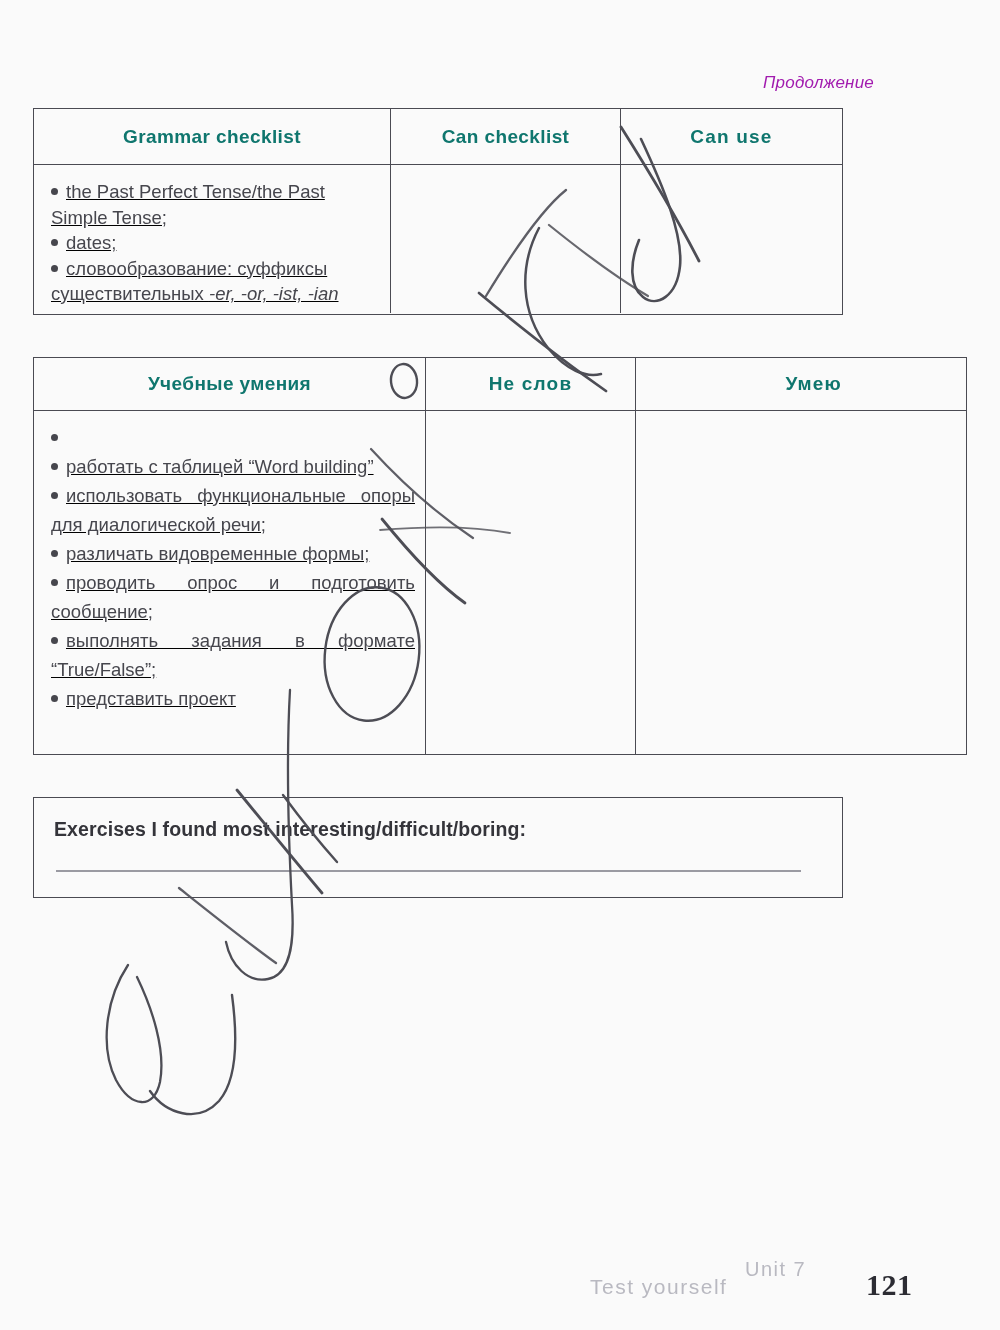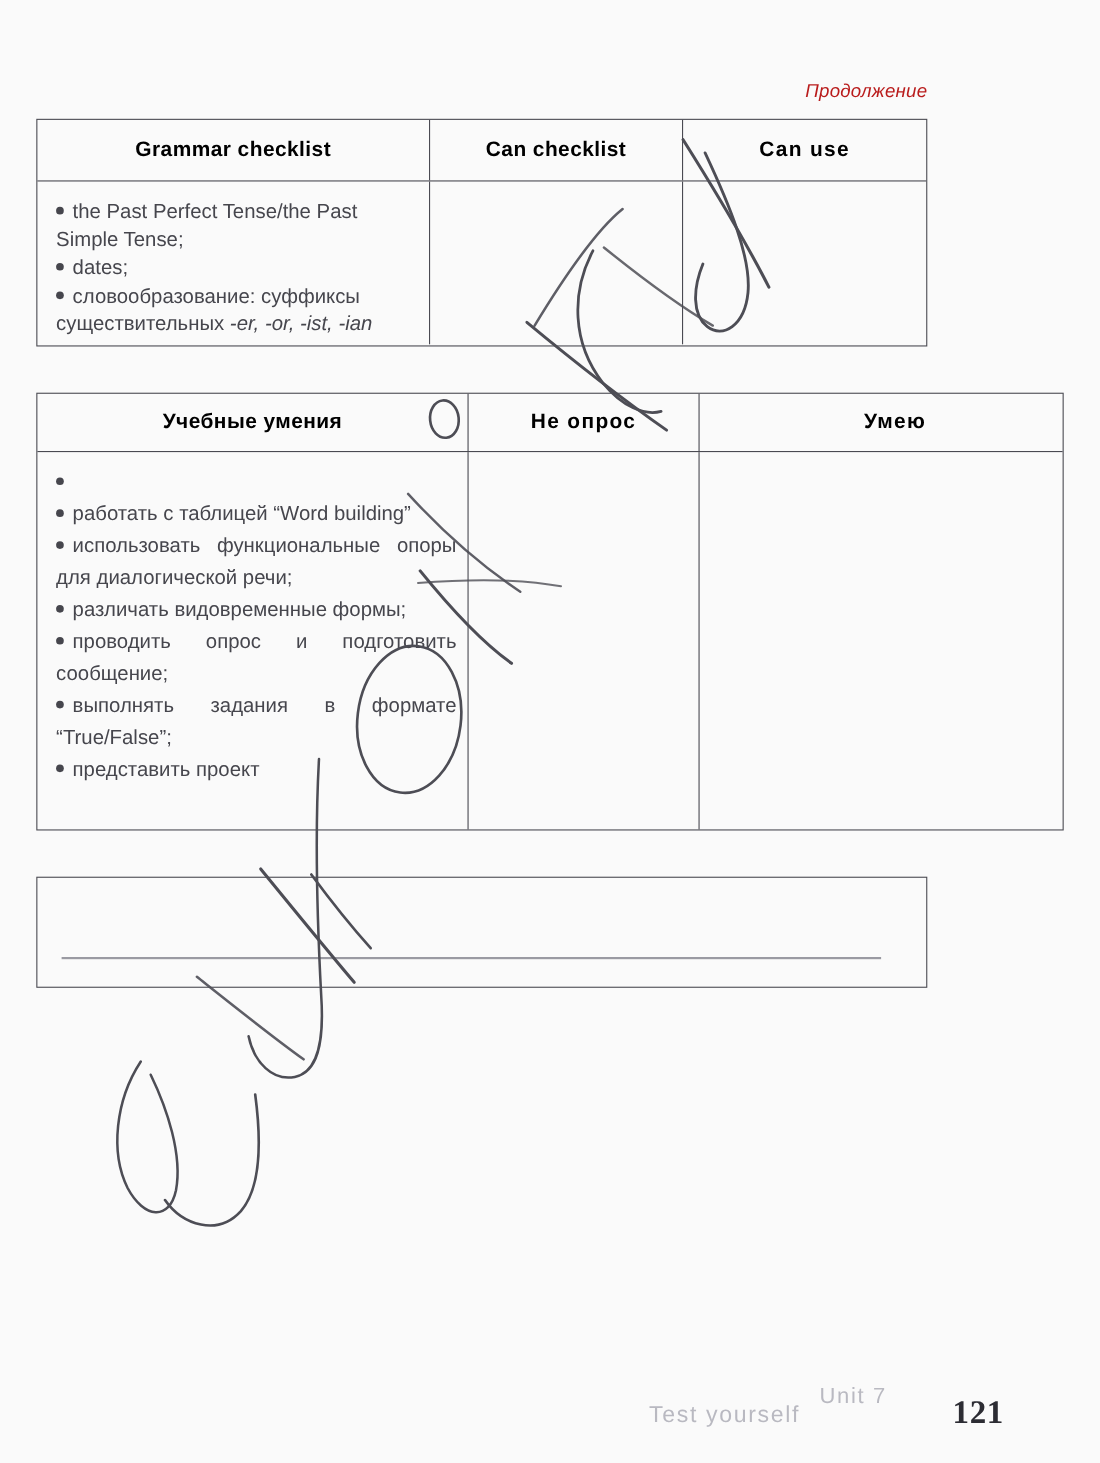--- a/index.html
+++ b/index.html
@@ -23,22 +23,23 @@
 
   
   #continuation-label {
     position: absolute;
     left: 0;
     top: 73px;
     width: 843px;
     text-align: right;
     font-style: italic;
     font-size: 17px;
-    color: #b91c1c;
+    color: #a21caf;
     letter-spacing: 0.2px;
+    padding-left: 31px;
   }
 
   
   .tbl {
     position: absolute;
     border: 1.6px solid #4a4a52;
     background: transparent;
     box-sizing: border-box;
   }
   .tbl .hdr-row {
@@ -55,31 +56,32 @@
     display: flex;
     align-items: center;
     justify-content: center;
   }
   .cell.divided {
     border-right: 1.6px solid #4a4a52;
   }
   .hdr-text {
     font-weight: bold;
     font-size: 19px;
-    color: #000000;
+    color: #0f766e;
     letter-spacing: 0.4px;
   }
   .hdr-text.sp {
     letter-spacing: 1.2px;
   }
 
   .list-cell {
     align-items: flex-start;
     justify-content: flex-start;
     padding: 14px 14px 10px 17px;
+    text-decoration: underline;
   }
   .lst {
     margin: 0;
     padding: 0;
     list-style: none;
     color: #46464d;
   }
   .lst li {
     font-size: 18.5px;
     line-height: 25.5px;
@@ -227,21 +229,21 @@
       </div>
     </div>
   </div>
 
   <div class="tbl" id="table-skills">
     <div class="hdr-row">
       <div class="cell c1 divided">
         <span class="hdr-text">Учебные умения</span>
       </div>
       <div class="cell c2 divided">
-        <span class="hdr-text sp">Не опрос</span>
+        <span class="hdr-text sp">Не слов</span>
       </div>
       <div class="cell c3">
         <span class="hdr-text sp">Умею</span>
       </div>
     </div>
     <div class="body-row">
       <div class="cell c1 divided list-cell">
         <ul class="lst">
           <li>
             <span class="bull"></span>
@@ -269,20 +271,21 @@
       <div class="cell c2 divided">
         <span></span>
       </div>
       <div class="cell c3">
         <span></span>
       </div>
     </div>
   </div>
 
   <div id="exercises-box">
+    <div id="exercises-title">Exercises I found most interesting/difficult/boring:</div>
     <div id="exercises-writing-line"></div>
   </div>
 
   <div id="footer-unit">Unit 7</div>
   <div id="footer-section">Test yourself</div>
   <div id="page-number">121</div>
 
   <svg id="handwriting-overlay" width="1000" height="1330" viewBox="0 0 1000 1330">
     <g fill="none" stroke="#4d4d55" stroke-linecap="round" stroke-linejoin="round">
 

